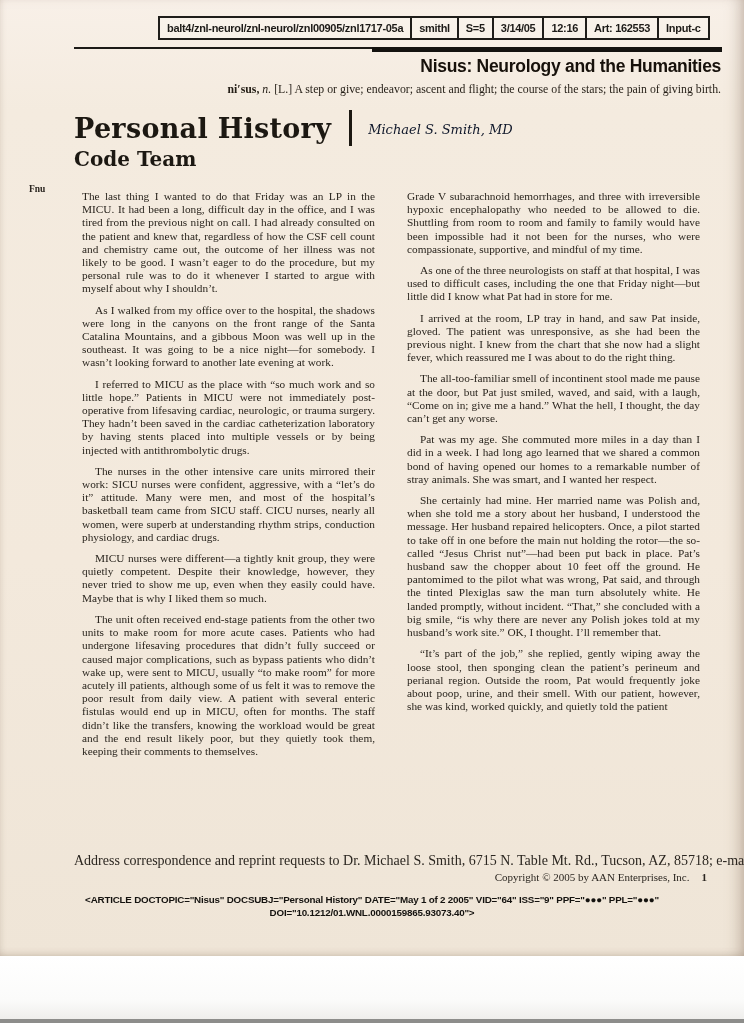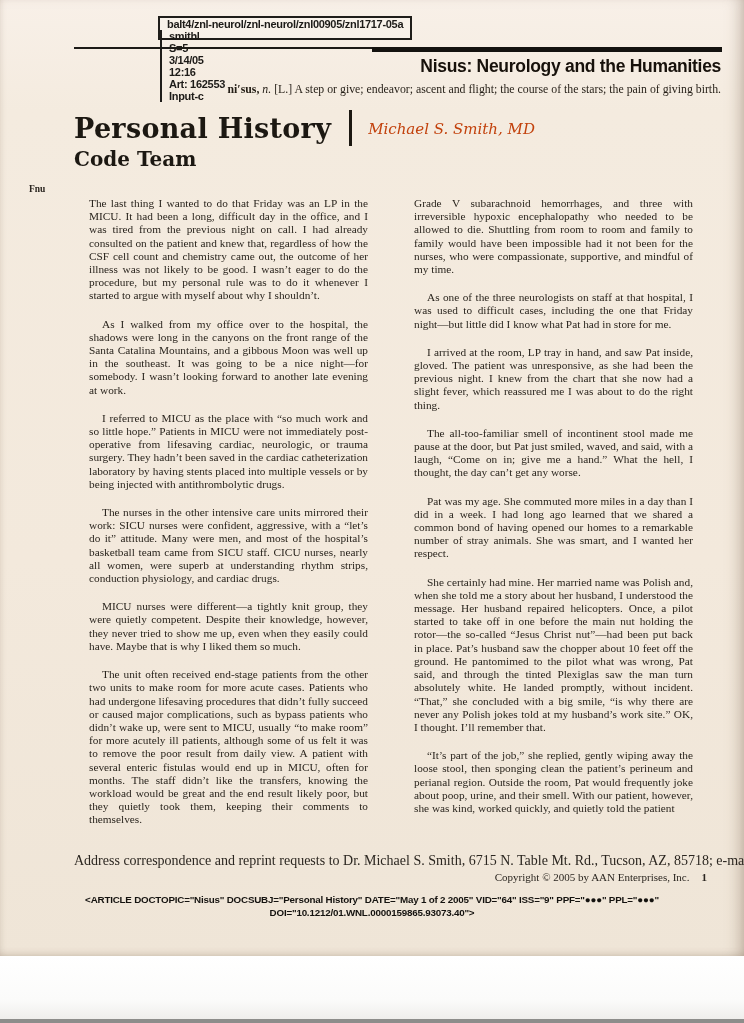--- a/index.html
+++ b/index.html
@@ -17,44 +17,44 @@
   }
   .scanner-strip{
     position:absolute;left:0;bottom:0;width:744px;height:63px;
     background:linear-gradient(180deg,#ffffff 0%,#fbfbfa 70%,#efeeec 100%);
     border-bottom:4px solid #8d8d8b;
   }
   .slug-bar{
     position:absolute;left:158px;top:16px;height:20px;
     border:2px solid #1f1d1a;display:flex;align-items:stretch;
     font-family:"Liberation Sans",sans-serif;font-weight:bold;font-size:11px;
-    letter-spacing:-0.3px;color:#1d1b18;background:rgba(255,255,255,.18);flex-direction:column;
+    letter-spacing:-0.3px;color:#1d1b18;background:rgba(255,255,255,.18);
   }
   .slug-cell{display:flex;align-items:center;padding:0 7px;border-left:2px solid #1f1d1a;white-space:nowrap;}
   .slug-cell:first-child{border-left:none;}
   .rule-row{position:absolute;left:74px;top:47px;width:648px;display:flex;align-items:flex-start;}
   .rule-thin{width:298px;height:2px;background:#1c1a17;}
   .rule-thick{flex:1;height:5px;background:#14120f;}
   .masthead-title{
     position:absolute;right:23px;top:56px;
     font-family:"Liberation Sans",sans-serif;font-weight:bold;font-size:17.5px;
     letter-spacing:-0.3px;color:#17110b;
   }
   .masthead-def{position:absolute;right:23px;top:82px;font-size:11.8px;color:#241e16;white-space:nowrap;}
   .def-term{font-weight:bold;}
   .def-pos{font-style:italic;}
   .section-row{position:absolute;left:74px;top:110px;display:flex;align-items:center;text-align:center;}
   .section-title{font-family:"DejaVu Serif",serif;font-weight:bold;font-size:27px;letter-spacing:.3px;color:#1c1812;}
   .title-divider{width:3px;height:36px;background:#1c1812;margin:0 16px 0 18px;}
-  .author{font-family:"DejaVu Serif",serif;font-style:italic;font-size:15px;color:#c2410c;padding-top:2px;}
+  .author{font-family:"DejaVu Serif",serif;font-style:italic;font-size:13px;color:#0f172a;padding-top:2px;}
   .article-title{position:absolute;left:74px;top:147px;font-family:"DejaVu Serif",serif;font-weight:bold;font-size:20px;color:#1c1812;}
   .margin-note{position:absolute;left:29px;top:184px;font-size:9.5px;font-weight:bold;color:#2a251f;}
   .columns{position:absolute;left:74px;top:182px;width:634px;display:flex;gap:16px;}
   .col{width:309px;font-size:11.3px;line-height:13.2px;text-align:justify;color:#2a251e;}
-  .para{margin:15px;}
+  .para{margin:8px;}
   .para.indent{text-indent:13px;}
   .it{}
   .correspondence{position:absolute;left:74px;top:853px;width:648px;font-size:14px;color:#2b2620;white-space:nowrap;}
   .copyright-row{position:absolute;right:37px;top:871px;font-size:11px;color:#2b2620;}
   .pageno{font-weight:bold;margin-left:12px;}
   .article-tag{
     position:absolute;left:0;top:893px;width:744px;text-align:center;
     font-family:"Liberation Sans",sans-serif;font-weight:bold;font-size:9.8px;
     letter-spacing:-0.2px;line-height:13px;color:#14120f;
   }

